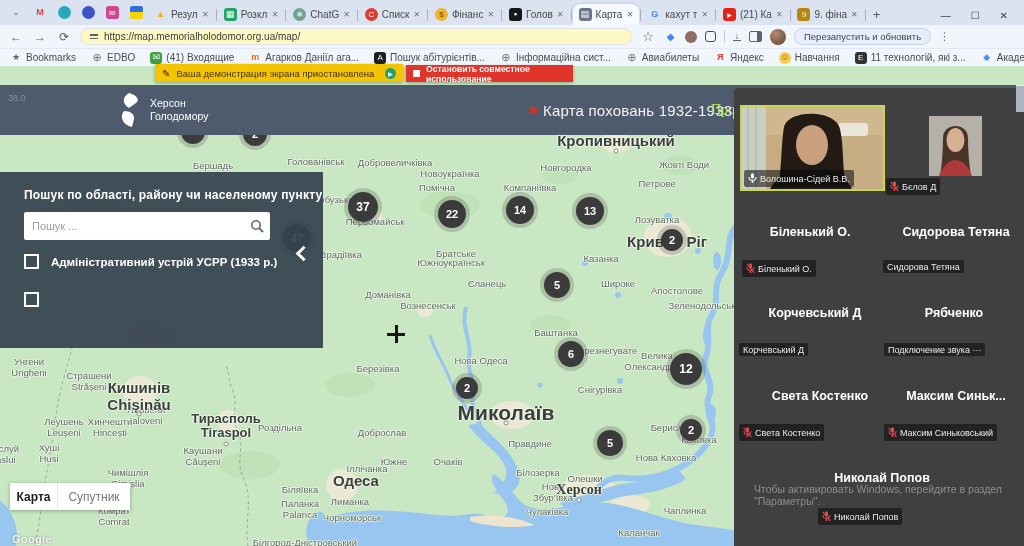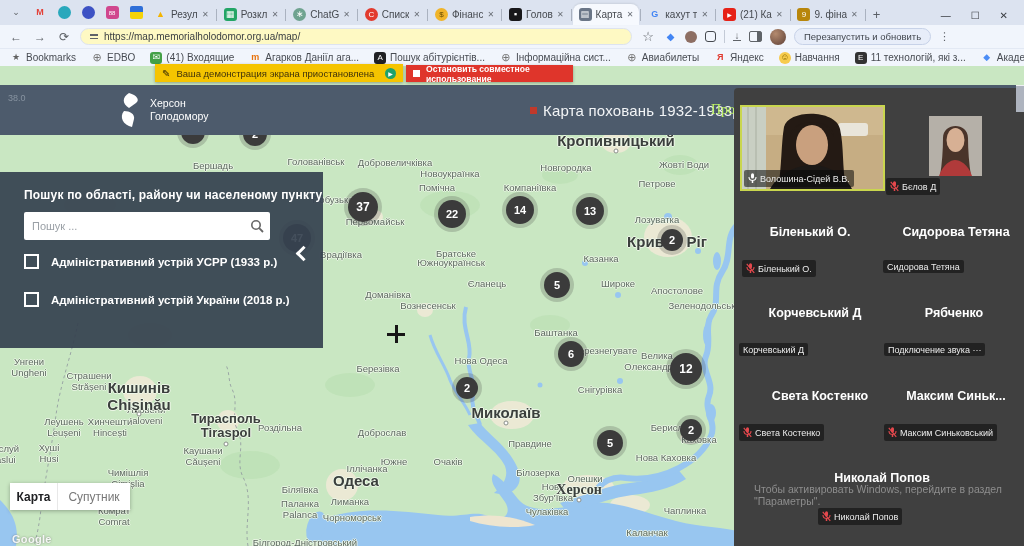--- a/index.html
+++ b/index.html
@@ -210,27 +210,27 @@
         <div class="city" style="left: 128px; top: 394px;">Чимішлія<div>Cimișlia</div></div>
         <div class="city" style="left: 585px; top: 394px;">Олешки</div>
         <div class="city" style="left: 300px; top: 405px;">Біляївка</div>
         <div class="city" style="left: 553px; top: 408px;">Нова<div>Збур'ївка</div></div>
         <div class="city" style="left: 350px; top: 417px;">Лиманка</div>
         <div class="city" style="left: 300px; top: 425px;">Паланка<div>Palanca</div></div>
         <div class="city" style="left: 547px; top: 427px;">Чулаківка</div>
         <div class="city" style="left: 685px; top: 426px;">Чаплинка</div>
         <div class="city" style="left: 114px; top: 432px;">Комрат<div>Comrat</div></div>
         <div class="city" style="left: 352px; top: 433px;">Чорноморськ</div>
-        <div class="city" style="left: 639px; top: 448px; margin-left: 8px;">Каланчак</div>
+        <div class="city" style="left: 639px; top: 448px;">Каланчак</div>
         <div class="city" style="left: 763px; top: 446px;">Генічеськ</div>
         <div class="city" style="left: 305px; top: 458px;">Білгород-Дністровський</div>
         <div class="city-major" style="left: 616px; top: 56px; font-size: 15px;">Кропивницький</div>
         <div class="cdot" style="left: 616px; top: 66px;"></div>
         <div class="city-major" style="left: 667px; top: 157px; font-size: 15px;">Кривий Ріг</div>
-        <div class="city-major" style="left: 506px; top: 328px; font-size: 15px;">Миколаїв</div>
+        <div class="city-major" style="left: 506px; top: 328px; font-size: 21px;">Миколаїв</div>
         <div class="cdot" style="left: 506px; top: 338px;"></div>
         <div class="city-major" style="left: 579px; top: 405px; font-size: 14px; font-family: Liberation Serif, serif;">Херсон</div>
         <div class="cdot" style="left: 579px; top: 415px;"></div>
         <div class="city-major" style="left: 356px; top: 396px; font-size: 15px;">Одеса</div>
         <div class="city-major" style="left: 139px; top: 311px; font-size: 15px;">Кишинів<div>Chișinău</div></div>
         <div class="cdot" style="left: 139px; top: 329px;"></div>
         <div class="city-major" style="left: 226px; top: 341px; font-size: 13px;">Тирасполь<div>Tiraspol</div></div>
         <div class="cdot" style="left: 226px; top: 359px;"></div>
       </div>
     <div id="map-markers">
@@ -281,21 +281,20 @@
           </svg>
       </span>
     </div>
     <div id="sp-label">Пошук по області, району чи населеному пункту</div>
     <div class="cbrow" style="top:82px">
       <span class="cbbox"></span>
       <span>Адміністративний устрій УСРР (1933 р.)</span>
     </div>
     <div class="cbrow" style="top:120px">
       <span class="cbbox"></span>
-      <span>Адміністративний устрій України (2018 р.)</span>
     </div>
     <span id="panel-collapse"></span>
   </div>
 
   <div id="maptype">
     <div id="btn-map">Карта</div>
     <div id="btn-sat">Супутник</div>
   </div>
   <div id="google-logo">Google</div>
   <div id="attr-bar">

